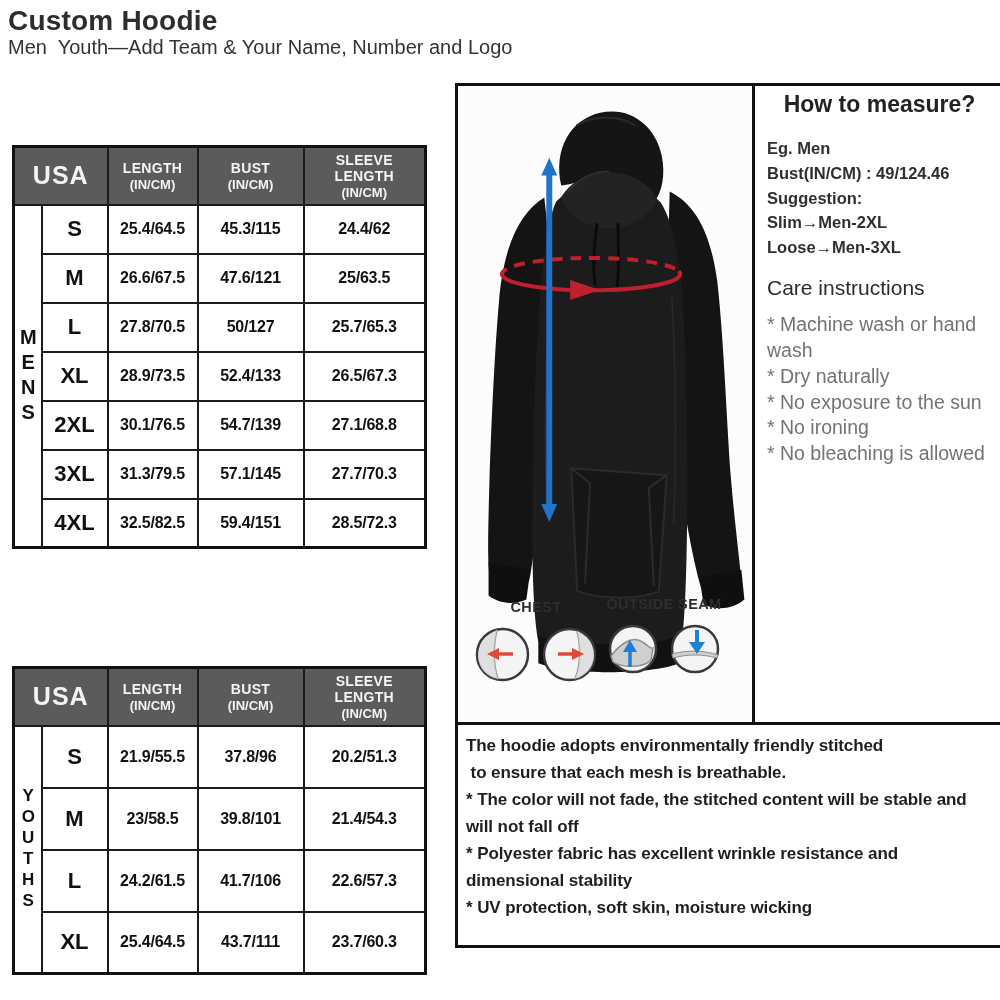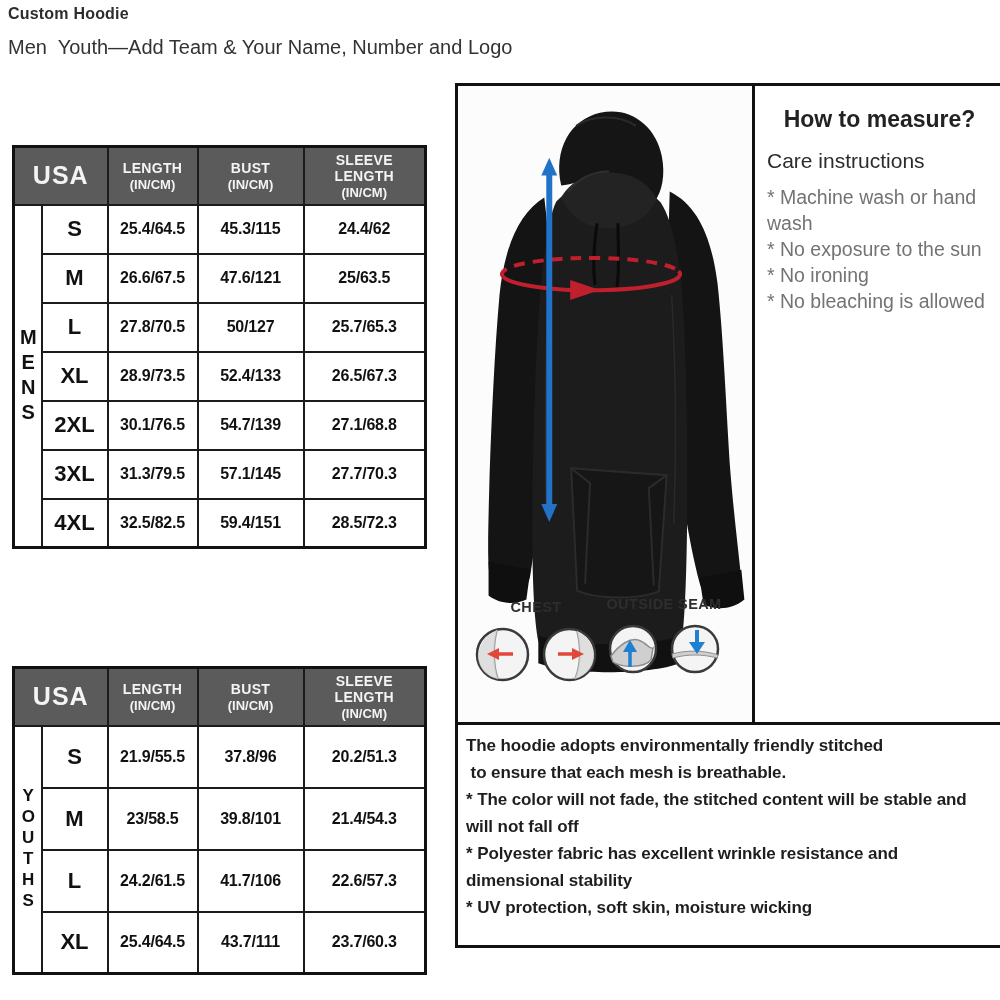--- a/index.html
+++ b/index.html
@@ -1,21 +1,21 @@
 <!DOCTYPE html>
 <html><head>
 <meta charset="utf-8">
 <style>
   * { margin:0; padding:0; box-sizing:border-box; }
   html,body { width:1000px; height:1000px; background:#ffffff;
     font-family:"Liberation Sans", sans-serif; color:#222; overflow:hidden; }
   .stage { position:relative; width:1000px; height:1000px; background:#fff; }
 
   
-  .page-title { position:absolute; left:8px; top:5px; font-size:16px; font-weight:700; color:#2d2d2d; letter-spacing:0.2px;text-align:center; }
+  .page-title { position:absolute; left:8px; top:5px; font-size:28px; font-weight:700; color:#2d2d2d; letter-spacing:0.2px;text-align:center; }
   .page-subtitle { position:absolute; left:8px; top:36px; font-size:20px; font-weight:500; color:#333; white-space:pre; }
 
   
   table.size-chart { position:absolute; border-collapse:collapse; table-layout:fixed; width:412px; background:#0ea5e9; }
   table.size-chart, table.size-chart td, table.size-chart th { border:2px solid #1b1b1b; }
   table.size-chart { border:3px solid #111; }
   .size-chart th { background:#5b5b5b; color:#f4f4f4; font-weight:700; text-align:center; vertical-align:middle; }
   .size-chart th .col-main { display:block; font-size:14px; letter-spacing:0.3px; }
   .size-chart th .col-unit { display:block; font-size:13px; font-weight:700; margin-top:1px; }
   .size-chart th.usa-cell { font-size:25px; letter-spacing:1px; }
@@ -29,21 +29,21 @@
   #mens-table tr.hdr { height:58px; } #mens-table tr.body-row { height:49px; }
   #youths-table { left:12px; top:666px; }
   #youths-table .vertical-label { font-size:17px; letter-spacing:2px; }
   #youths-table tr.hdr { height:58px; } #youths-table tr.body-row { height:62px; }
 
   
   .right-section { position:absolute; left:455px; top:83px; width:545px; height:865px;
     border-top:3px solid #111; border-left:3px solid #111; border-bottom:3px solid #111;
     display:grid; grid-template-columns:297px 1fr; grid-template-rows:636px 1fr; background:#fff; }
   .hoodie-panel { grid-column:1; grid-row:1; border-right:3px solid #111; position:relative; background:#fcfcfc; }
-  .measure-panel { grid-column:2; grid-row:1; padding:16px 8px 0 12px; background:#fff; }
+  .measure-panel { grid-column:2; grid-row:1; padding:1px 8px 0 12px; background:#fff; }
   .description-panel { grid-column:1 / span 2; grid-row:2; border-top:3px solid #111; padding:7px 8px 0 8px; background:#fff; }
 
   .measure-heading { font-size:23px; font-weight:700; color:#222; text-align:center; margin:4px 0 10px 0; }
   .measure-body { font-size:19px; font-weight:500; color:#3a3a3a; line-height:1.37; white-space:pre-wrap; }
   .measure-example { margin-top:18px; font-size:16.5px; font-weight:700; color:#2f2f2f; line-height:1.5; }
   .care-block { margin-top:16px; }
   .care-heading { font-size:21px; font-weight:500; color:#2c2c2c; margin-bottom:12px; }
   .care-item { font-size:19.5px; font-weight:500; color:#737373; line-height:1.33; }
 
   .desc-line { font-size:17px; font-weight:700; color:#1e1e1e; line-height:27px; white-space:pre; letter-spacing:-0.1px; }
@@ -272,23 +272,31 @@
               <line x1="27" y1="6" x2="27" y2="20" stroke="#1f7fd0" stroke-width="4"></line>
               <polygon points="27,30 19,18 35,18" fill="#1f7fd0"></polygon>
             </svg>
           </div>
         </div>
       </div>
     </div>
 
     <div class="measure-panel">
       <div class="measure-heading">How to measure?</div>
+      <div class="measure-example">
+        <div>Eg. Men</div>
+        <div>Bust(IN/CM) : 49/124.46</div>
+        <div>Suggestion:</div>
+        <div>Slim→Men-2XL</div>
+        <div>Loose→Men-3XL</div>
+      </div>
       <div class="care-block">
         <div class="care-heading">Care instructions</div>
         <div class="care-item">* Machine wash or hand wash</div>
+        <div class="care-item">* Dry naturally</div>
         <div class="care-item">* No exposure to the sun</div>
         <div class="care-item">* No ironing</div>
         <div class="care-item">* No bleaching is allowed</div>
       </div>
     </div>
 
     <div class="description-panel">
       <div class="desc-line">The hoodie adopts environmentally friendly stitched</div>
       <div class="desc-line"> to ensure that each mesh is breathable.</div>
       <div class="desc-line">* The color will not fade, the stitched content will be stable and</div>

